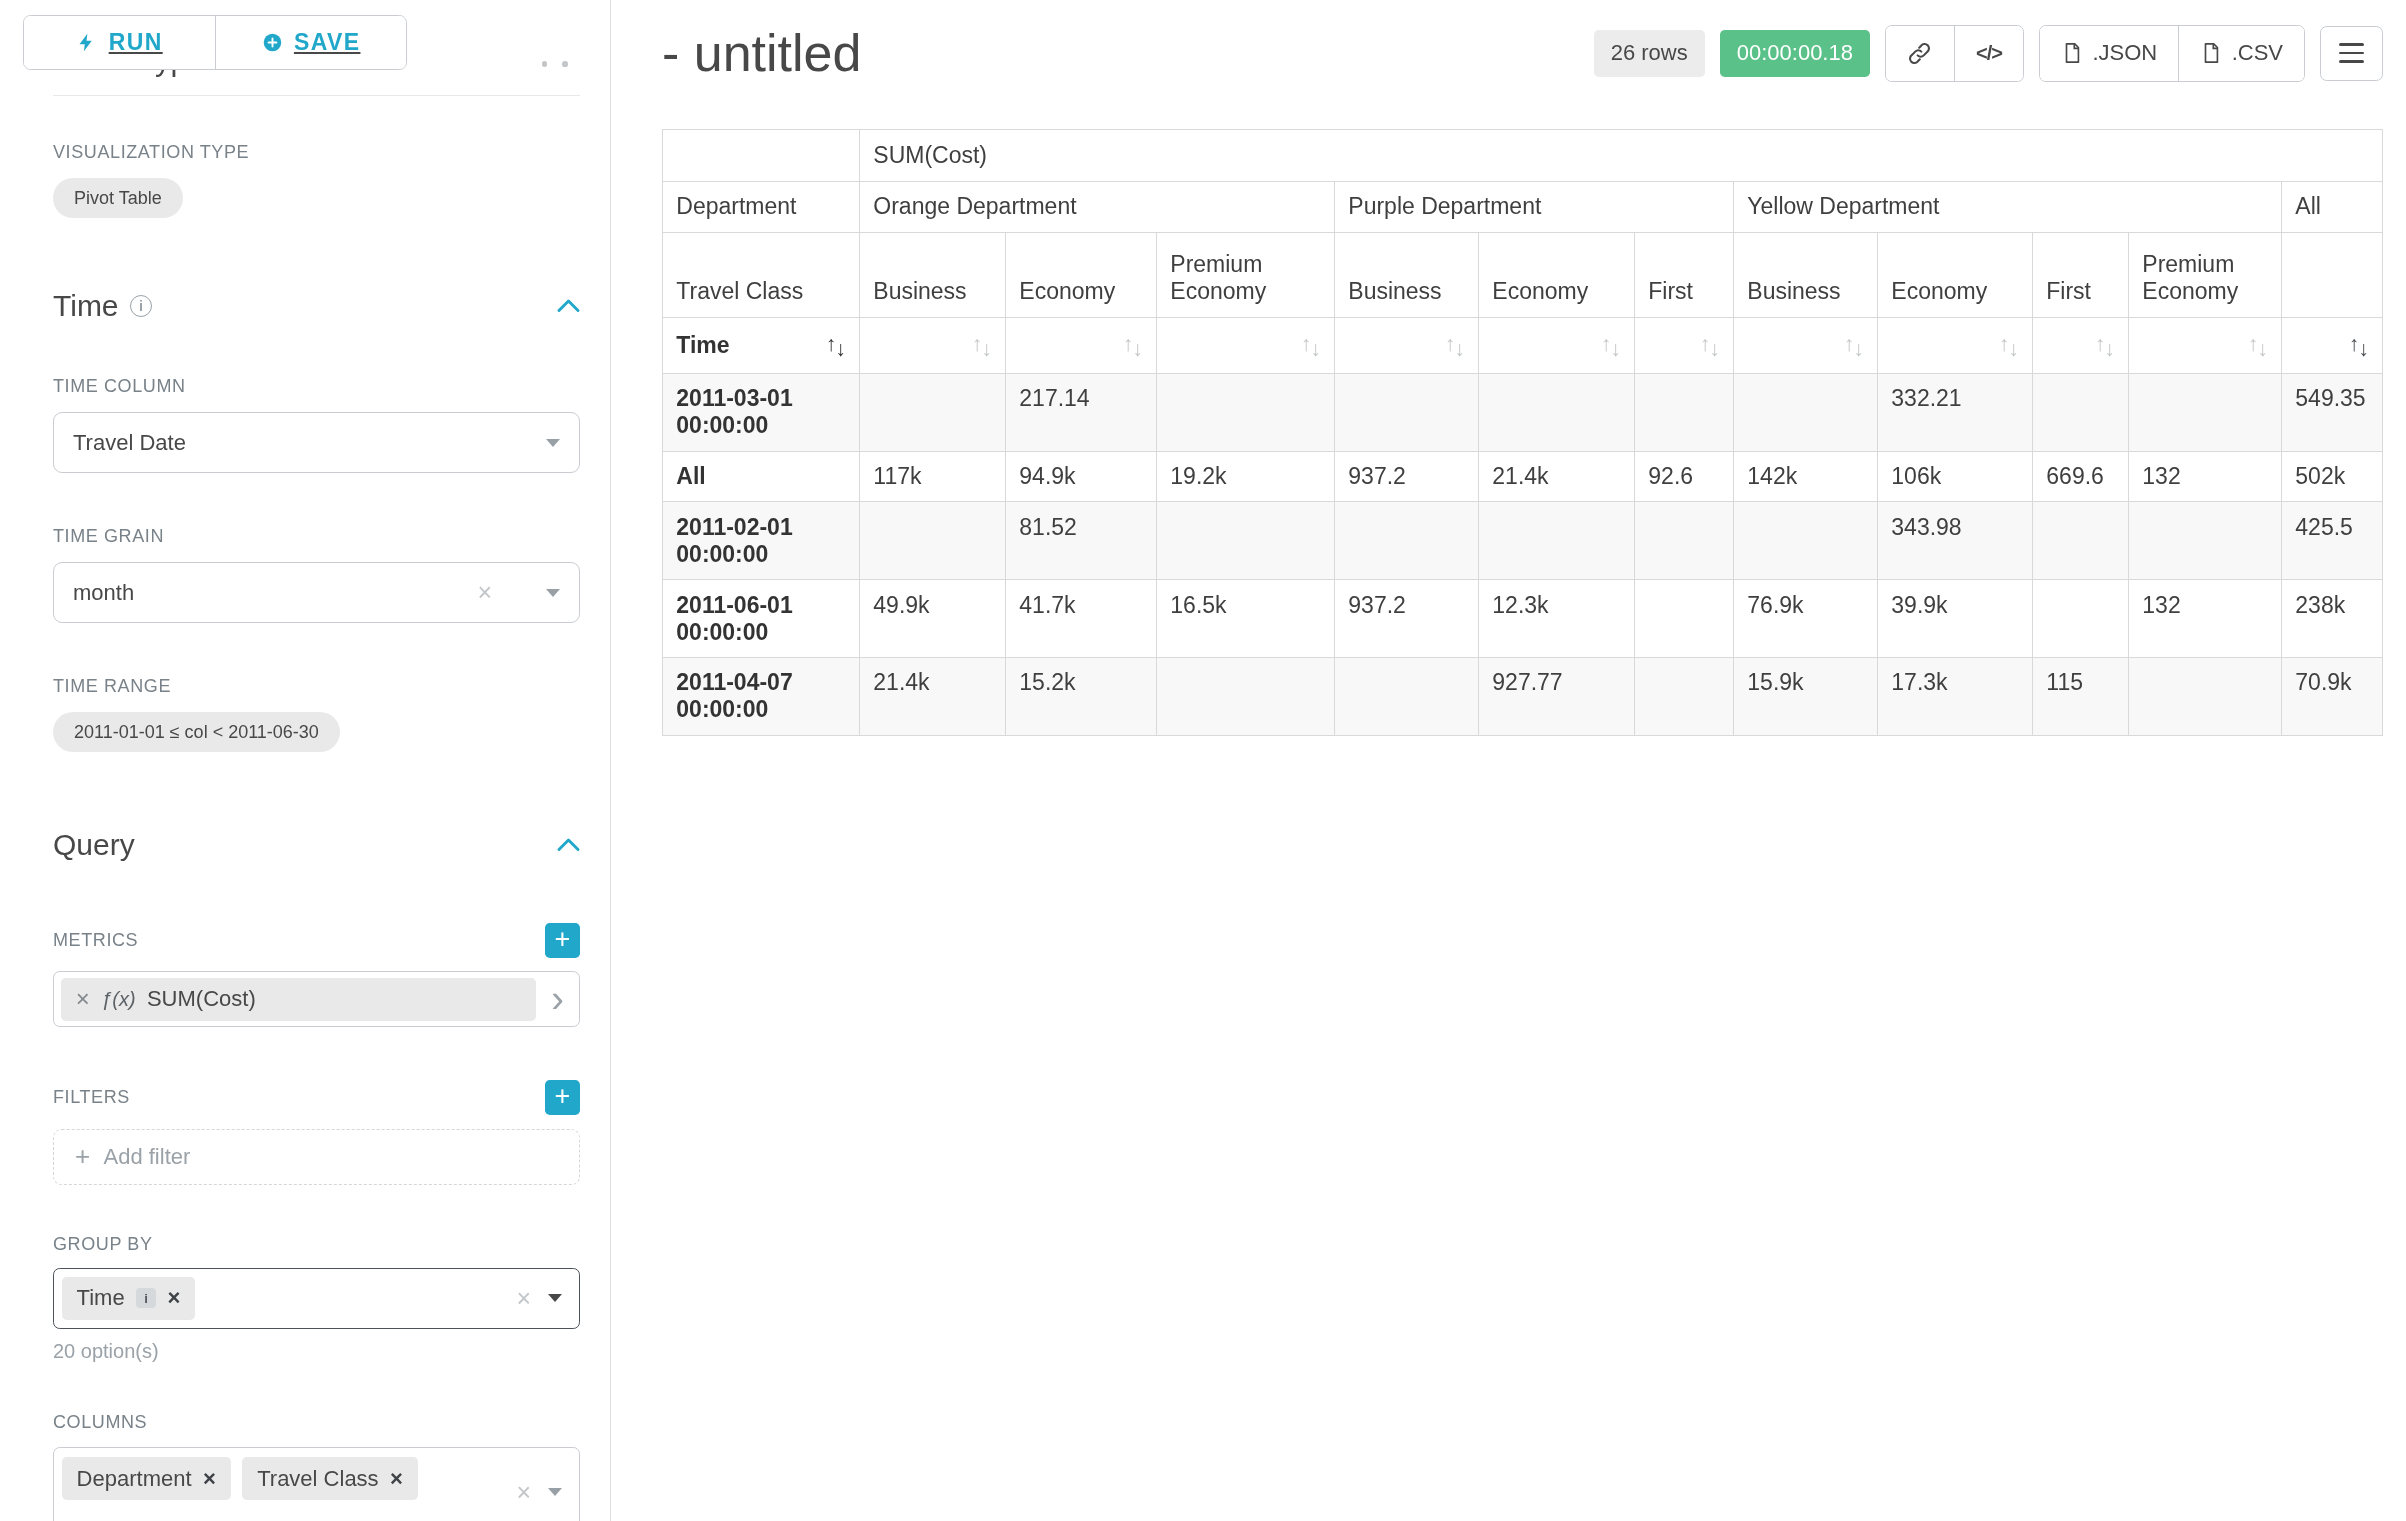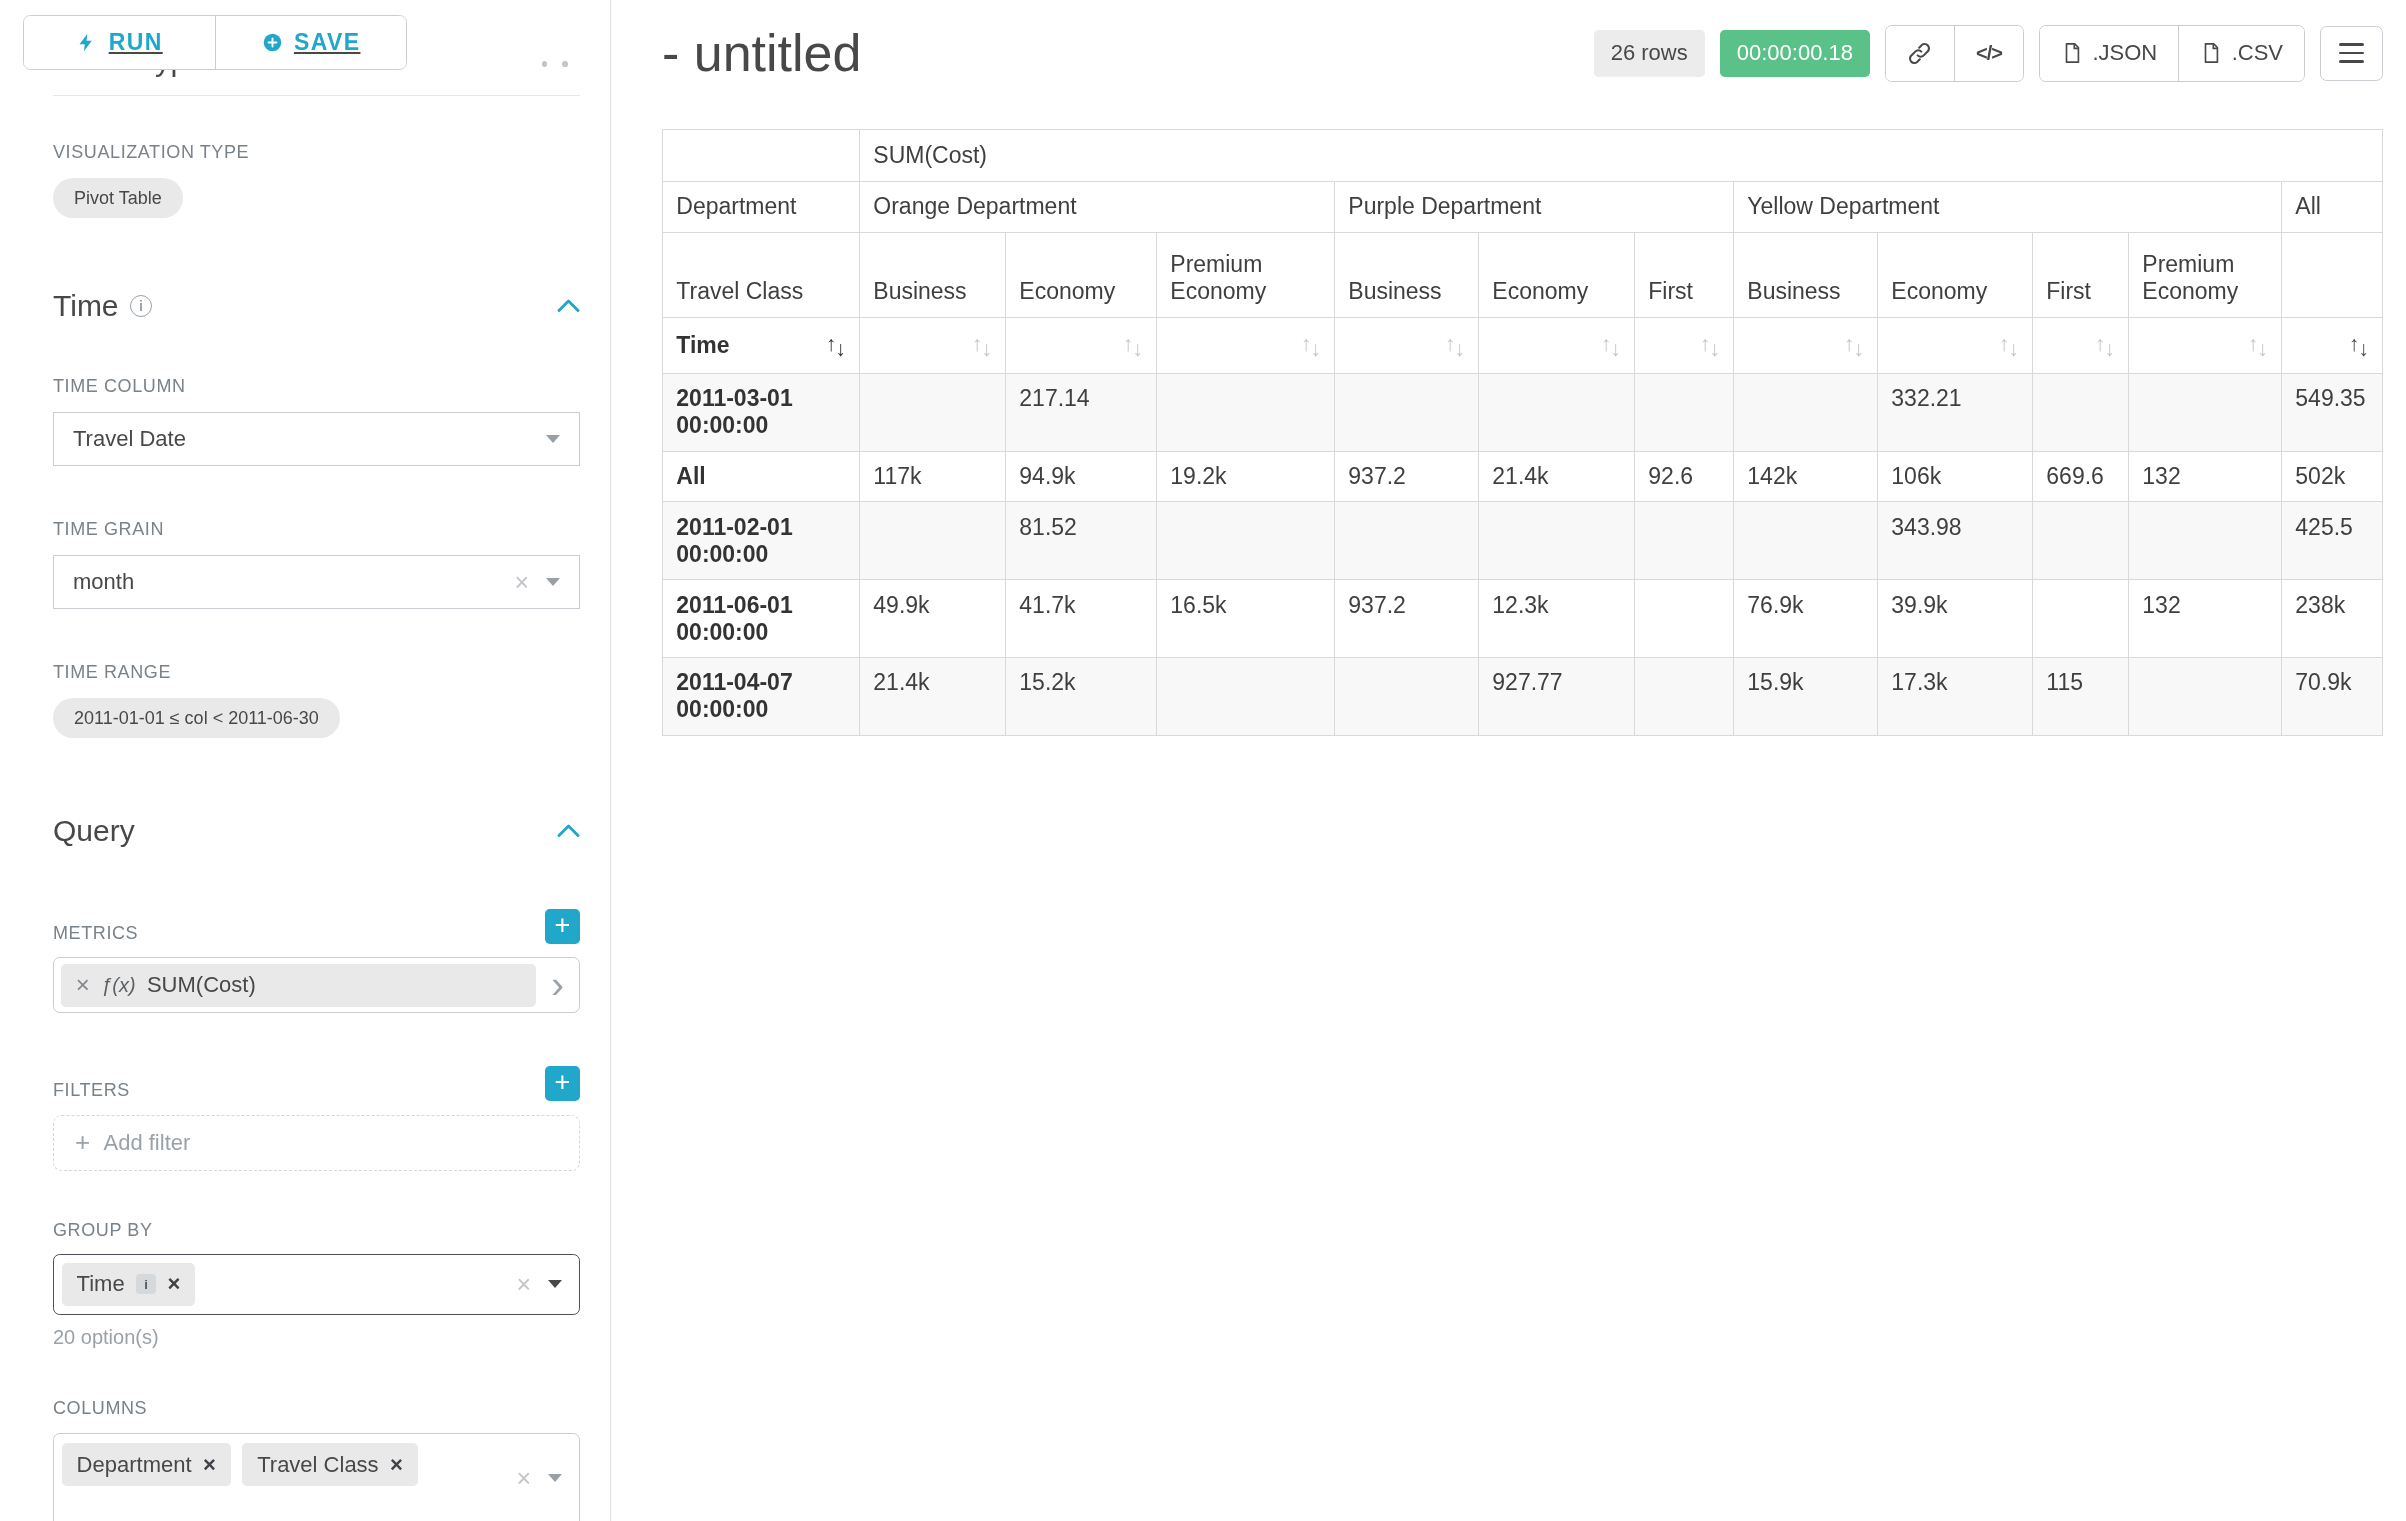--- a/index.html
+++ b/index.html
@@ -31,40 +31,41 @@
     font-size:31px; font-weight:500; color:#484848;
   }
   .scroll-dots { position:absolute; top:61px; right:42px; z-index:1; display:flex; gap:15px; }
   .scroll-dots i { width:5.7px; height:5.7px; border-radius:50%; background:#c3c6c9; }
 
   .sb-rule { border:none; border-top:1px solid #e6e8ea; margin-top:95px; }
 
   .ctl-label {
     font-size:18px; letter-spacing:0.6px; color:#798289; font-weight:400;
   }
-  .label-row { display:flex; align-items:flex-end; justify-content:space-between; }
+  .label-row { display:flex; align-items:center; justify-content:space-between; }
 
   .pill {
     display:inline-block; margin-top:15px; padding:9.5px 21px;
     background:#e9e9e9; border-radius:25px; font-size:18px; color:#484848;
   }
 
   .section-header { display:flex; align-items:center; gap:11.4px; }
   .section-title { font-size:30px; font-weight:400; color:#484848; }
   .info-circle {
     width:22px; height:22px; border:1.9px solid #9aa2a8; border-radius:50%;
     display:inline-flex; align-items:center; justify-content:center;
     font-size:14.3px; color:#9aa2a8; font-weight:700;
   }
   .chev-up { margin-left:auto; }
 
   .select-box {
-    margin-top:15px; height:54px; border:1px solid #c9cdd1; border-radius:0;
+    margin-top:15px; height:61px; border:1px solid #c9cdd1; border-radius:9px;
     display:flex; align-items:center; padding:0 19px; font-size:22px; color:#484848;
     background:#fff;
+    gap:37px;
   }
   .caret-down {
     width:0; height:0; margin-left:auto;
     border-left:7.6px solid transparent; border-right:7.6px solid transparent;
     border-top:8.6px solid #98a0a6;
   }
   .caret-down.dark { border-top-color:#484848; }
   .clear-x { margin-left:auto; color:#c3c6c9; font-size:25px; line-height:1; }
   .clear-x + .caret-down { margin-left:17px; }
 

